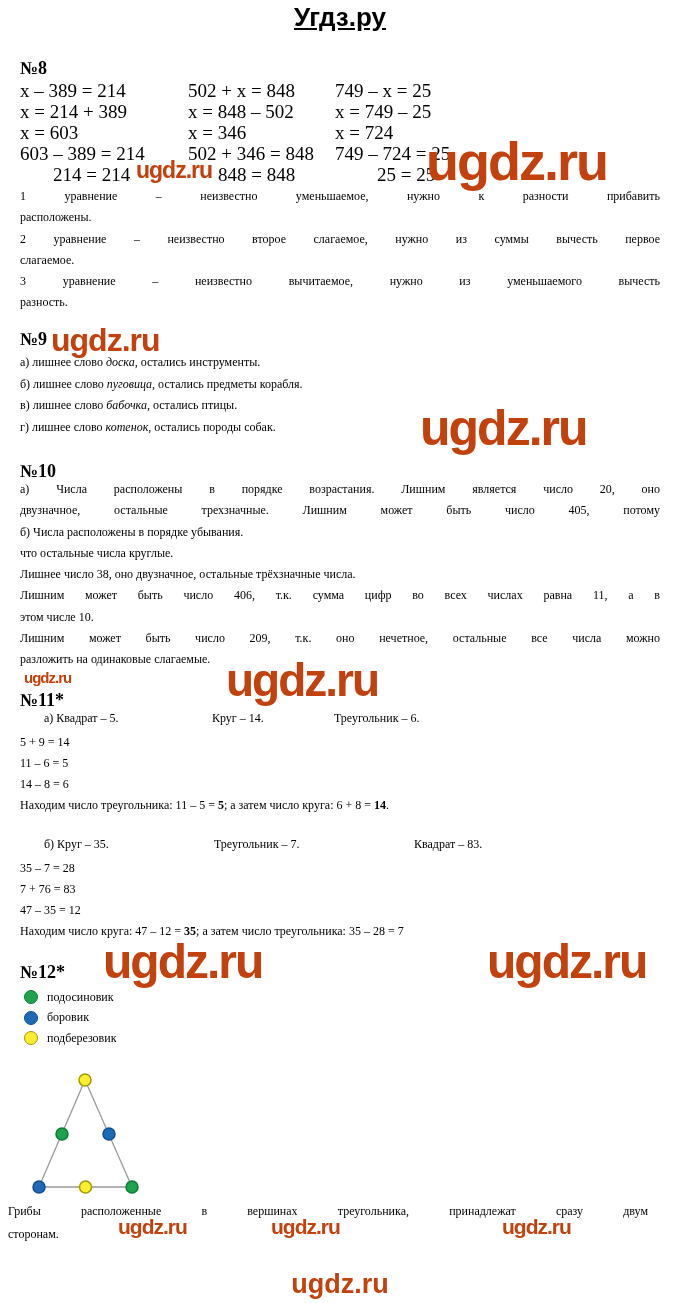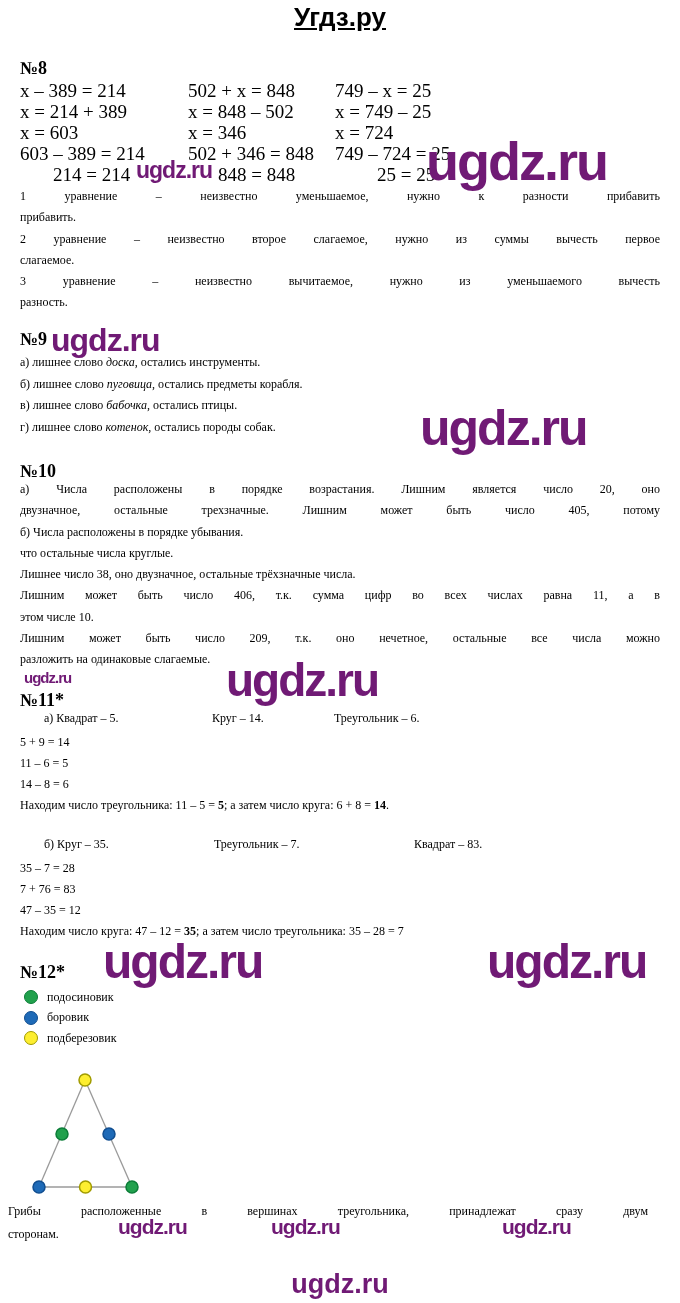--- a/index.html
+++ b/index.html
@@ -1,21 +1,21 @@
 <!DOCTYPE html>
 <html><head>
 <meta charset="utf-8">
 <style>
   html,body { margin:0; padding:0; background:#ffffff; }
   .page {
     position:relative; width:680px; height:1303px; background:#ffffff;
     font-family:"Liberation Serif", serif; color:#000; overflow:hidden;
   }
   .abs { position:absolute; }
-  .wm { font-family:"Liberation Sans", sans-serif; font-weight:bold; color:#701a75;
+  .wm { font-family:"Liberation Sans", sans-serif; font-weight:bold; color:#c2410c;
         white-space:nowrap; line-height:1; letter-spacing:-1px; }
   .site-title { font-family:"Liberation Sans", sans-serif; font-weight:bold; font-size:26px;text-decoration:underline; }
   .head { font-weight:bold; font-size:18px; white-space:nowrap; }
   .eq { font-size:19px; white-space:nowrap; }
   .txt { font-size:12px; }
   .lines .ln { line-height:21.3px; }
   .jl { text-align:justify; text-align-last:justify; }
   .it { font-style:italic; }
   .b { font-weight:bold; }
   .row { position:relative; height:21px; }
@@ -50,21 +50,21 @@
     <span class="abs eq" style="left:33px;  top:84px;">214 = 214</span>
     <span class="abs eq" style="left:198px; top:84px;">848 = 848</span>
     <span class="abs eq" style="left:357px; top:84px;">25 = 25</span>
   </div>
 
   <span class="abs wm" style="left:136px; top:159px; font-size:23px;">ugdz.ru</span>
   <span class="abs wm" style="left:426px; top:134px; font-size:54px; letter-spacing:-2px;">ugdz.ru</span>
 
   <div class="abs txt lines" style="left:20px; top:186px; width:640px;">
     <div class="ln jl">1 уравнение – неизвестно уменьшаемое, нужно к разности прибавить</div>
-    <div class="ln">прибавить.</div>
+    <div class="ln">расположены.</div>
     <div class="ln jl">2 уравнение – неизвестно второе слагаемое, нужно из суммы вычесть первое</div>
     <div class="ln">слагаемое.</div>
     <div class="ln jl">3 уравнение – неизвестно вычитаемое, нужно из уменьшаемого вычесть</div>
     <div class="ln">разность.</div>
   </div>
 
   <div class="abs head" style="left:20px; top:329px;">№9</div>
   <span class="abs wm" style="left:51px; top:324px; font-size:32px;">ugdz.ru</span>
 
   <div class="abs txt" style="left:20px; top:352px; width:640px; line-height:21.5px;">

